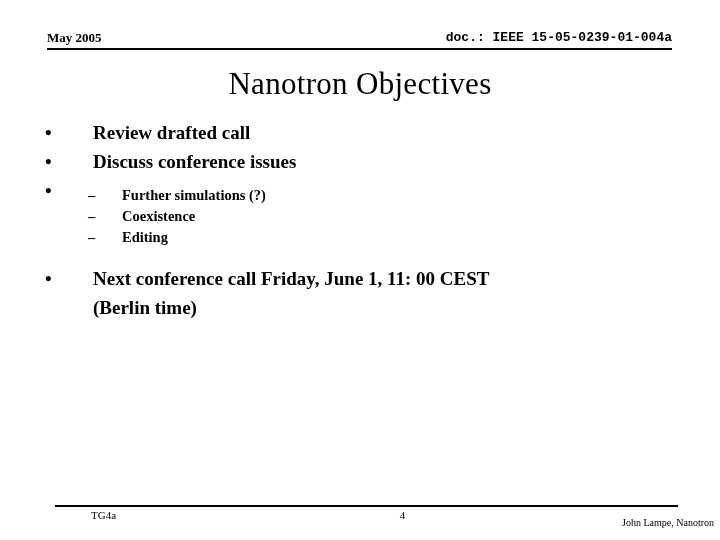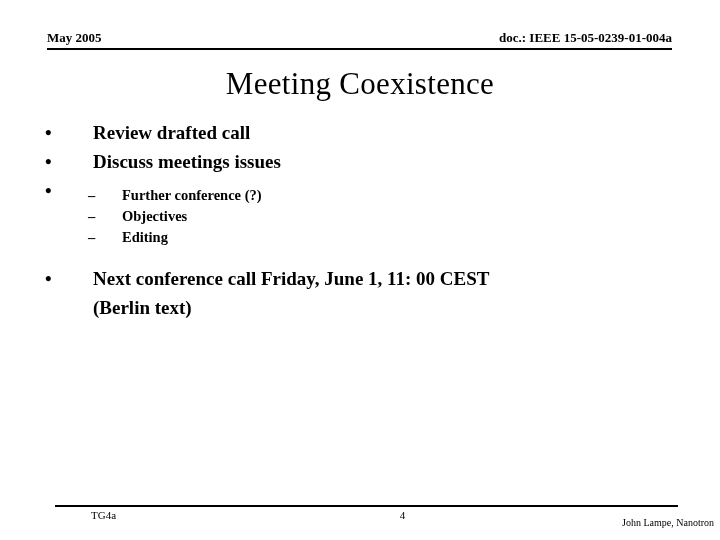--- a/index.html
+++ b/index.html
@@ -34,20 +34,21 @@
     font-weight: bold;
     white-space: nowrap;
   }
   .header-right {
     position: absolute;
     right: 0;
     top: 0;
     font-size: 13px;
     font-weight: bold;
     white-space: nowrap;
+    font-family: Liberation Mono, monospace;
   }
   .header-rule {
     position: absolute;
     left: 47px;
     top: 48px;
     width: 625px;
     height: 0;
     border-top: 2px solid #000000;
   }
 
@@ -162,59 +163,59 @@
 <body>
 
 <div class="slide">
 
   <div class="header">
     <span class="header-left">May 2005</span>
     <span class="header-right">doc.: IEEE 15-05-0239-01-004a</span>
   </div>
   <div class="header-rule"></div>
 
-  <div class="title">Meeting Coexistence</div>
+  <div class="title">Nanotron Objectives</div>
 
   <div class="body">
 
     <div class="bullet-l1">
       <span class="marker">•</span>
       <span>Review drafted call</span>
     </div>
 
     <div class="bullet-l1">
       <span class="marker">•</span>
-      <span>Discuss meetings issues</span>
+      <span>Discuss conference issues</span>
     </div>
 
     <div class="bullet-l1">
       <span class="marker">•</span>
     </div>
 
     <div class="sub-list">
       <div class="bullet-l2">
         <span class="marker">–</span>
-        <span>Further conference (?)</span>
+        <span>Further simulations (?)</span>
       </div>
       <div class="bullet-l2">
         <span class="marker">–</span>
-        <span>Objectives</span>
+        <span>Coexistence</span>
       </div>
       <div class="bullet-l2">
         <span class="marker">–</span>
         <span>Editing</span>
       </div>
     </div>
 
     <div class="gap-after-sub"></div>
 
     <div class="bullet-l1 wrap">
       <span class="marker">•</span>
       <span>Next conference call Friday, June 1, 11: 00 CEST</span>
-      <span class="line2">(Berlin text)</span>
+      <span class="line2">(Berlin time)</span>
     </div>
 
   </div>
 
   <div class="footer-rule"></div>
   <div class="footer">
     <span class="footer-left">TG4a</span>
     <span class="footer-center">4</span>
     <span class="footer-right">John Lampe, Nanotron</span>
   </div>

